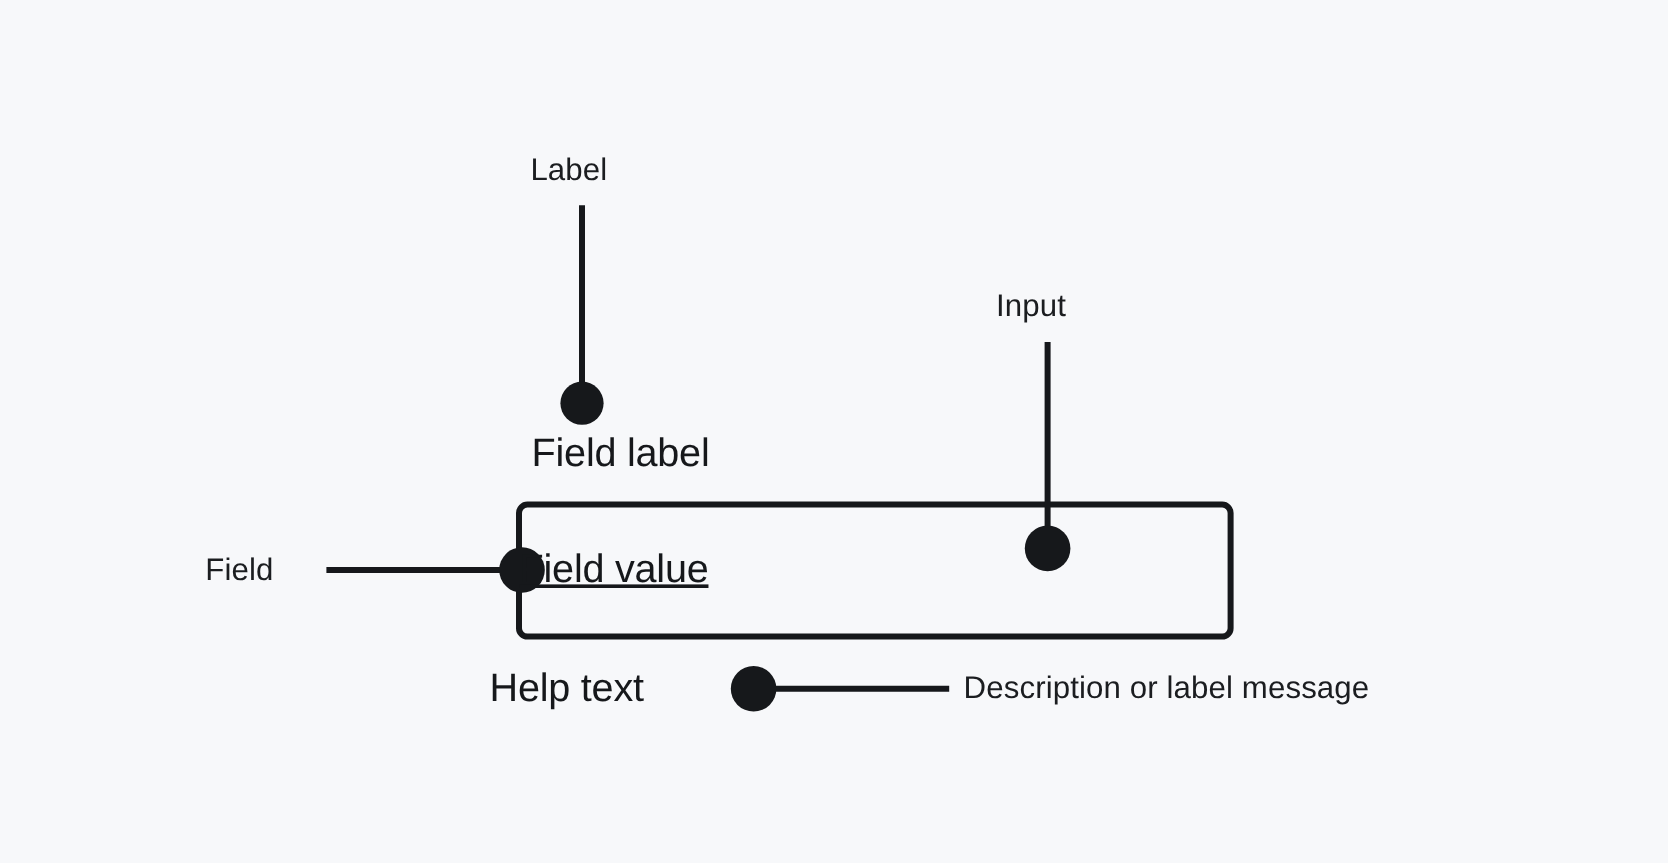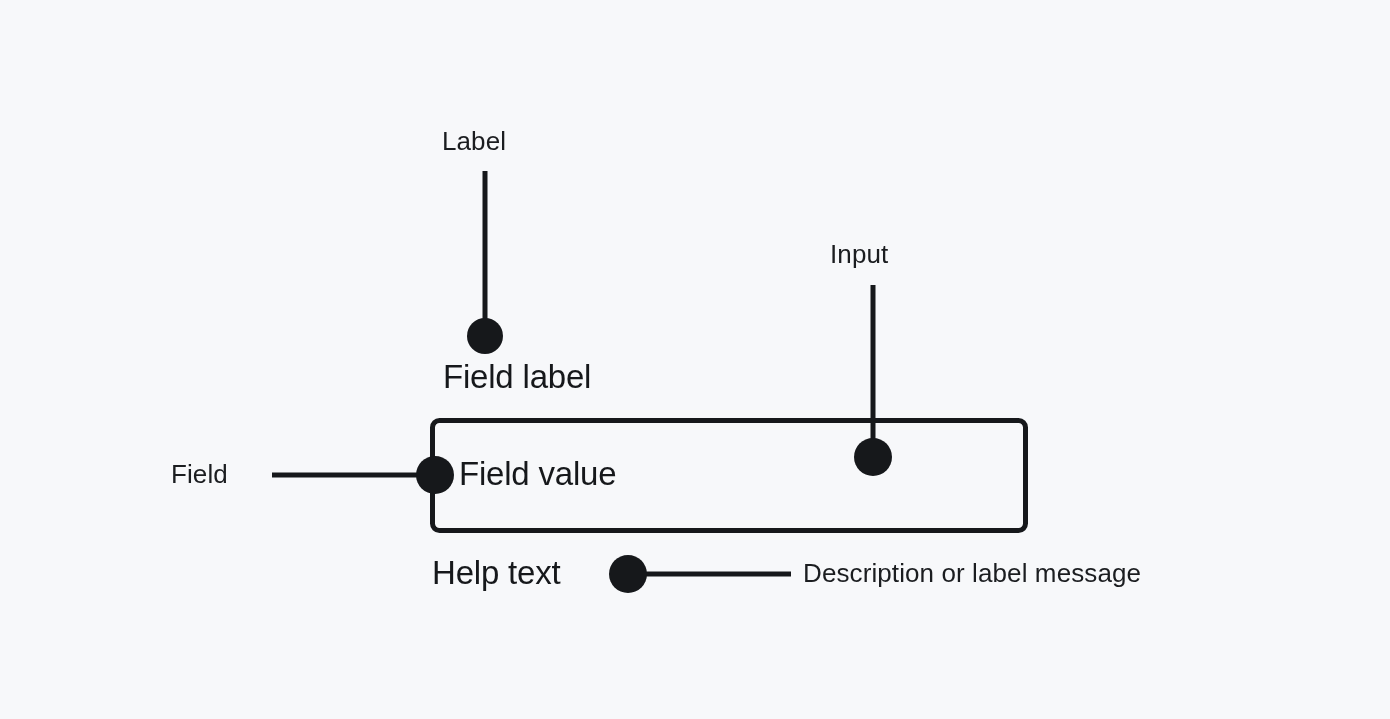--- a/index.html
+++ b/index.html
@@ -43,22 +43,22 @@
     font-size: 33px;
     color: #16181b;
     letter-spacing: -0.2px;
   }
   .annot-label   { left: 442px; top: 128px; }
   .annot-input   { left: 830px; top: 241px; }
   .annot-value   { left: 171px; top: 461px; }
   .annot-desc    { left: 803px; top: 560px; }
 
   .field-label   { left: 443px; top: 360px; }
-  .field-value   { left: 459px; top: 457px; }
-  .field-help    { left: 432px; top: 556px; }
+  .field-value   { left: 433px; top: 457px; text-decoration: underline; }
+  .field-help    { left: 408px; top: 556px; }
 </style>
 </head>
 <body>
 
 <div id="diagram">
 
   <svg class="wires" viewBox="0 0 1390 719" aria-hidden="true">
 
     <rect x="432.5" y="420.5" width="593" height="110" rx="7" ry="7" fill="none" stroke="#16181b" stroke-width="5"></rect>
 

